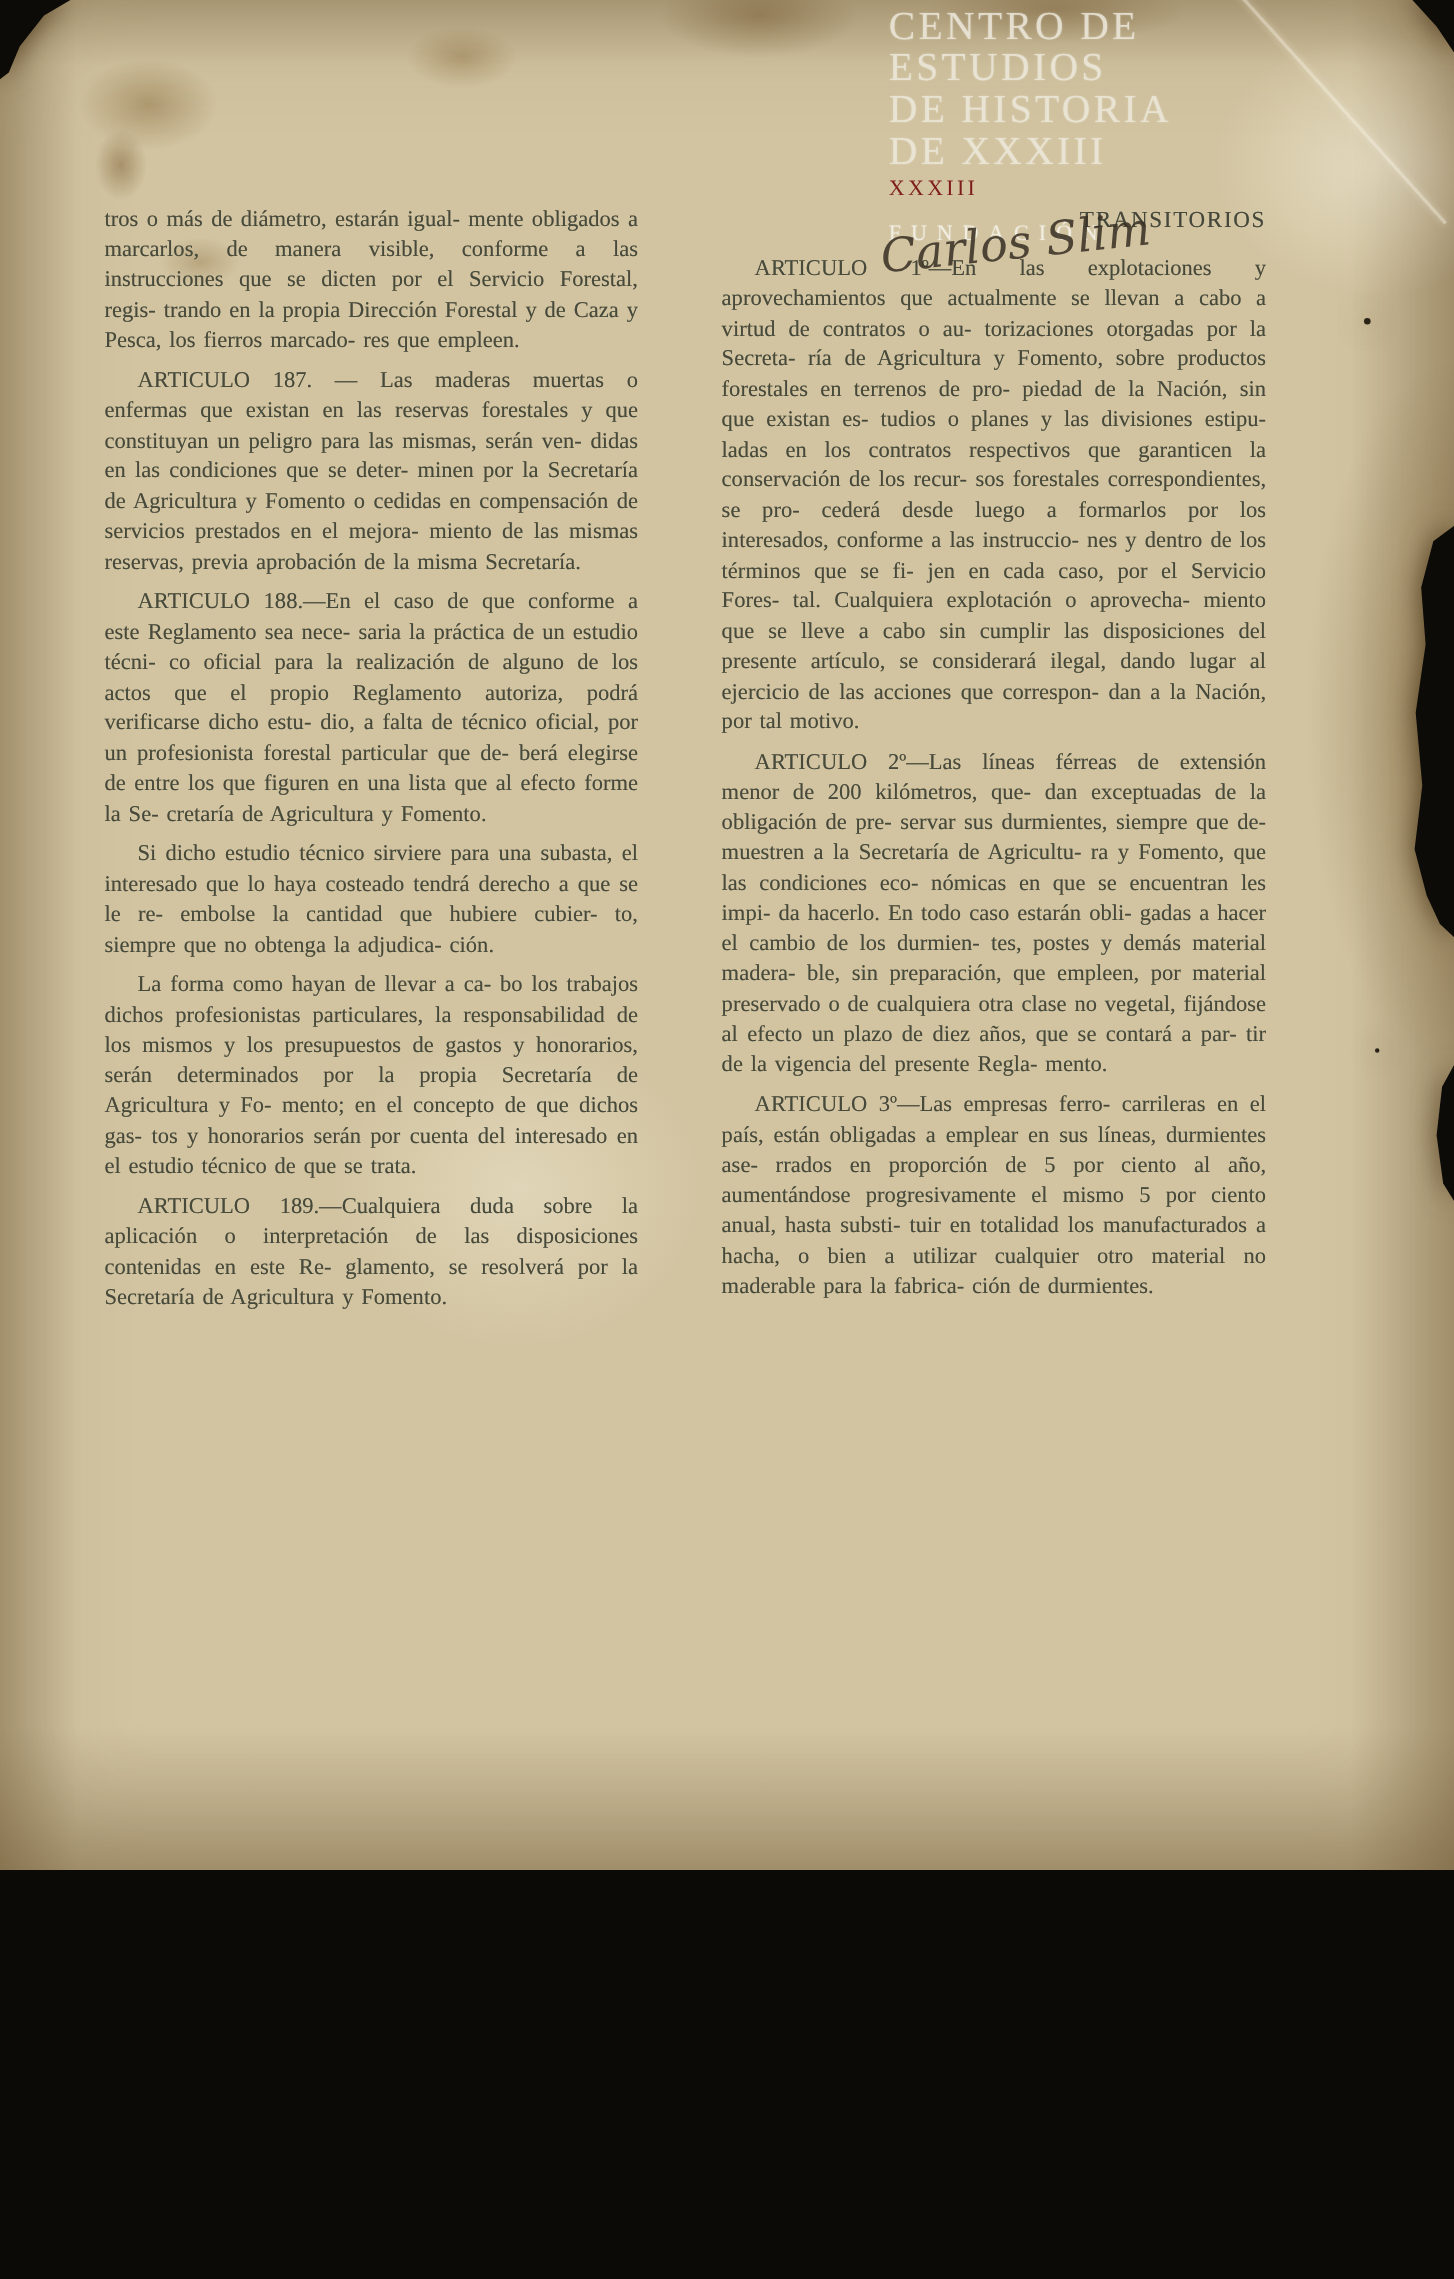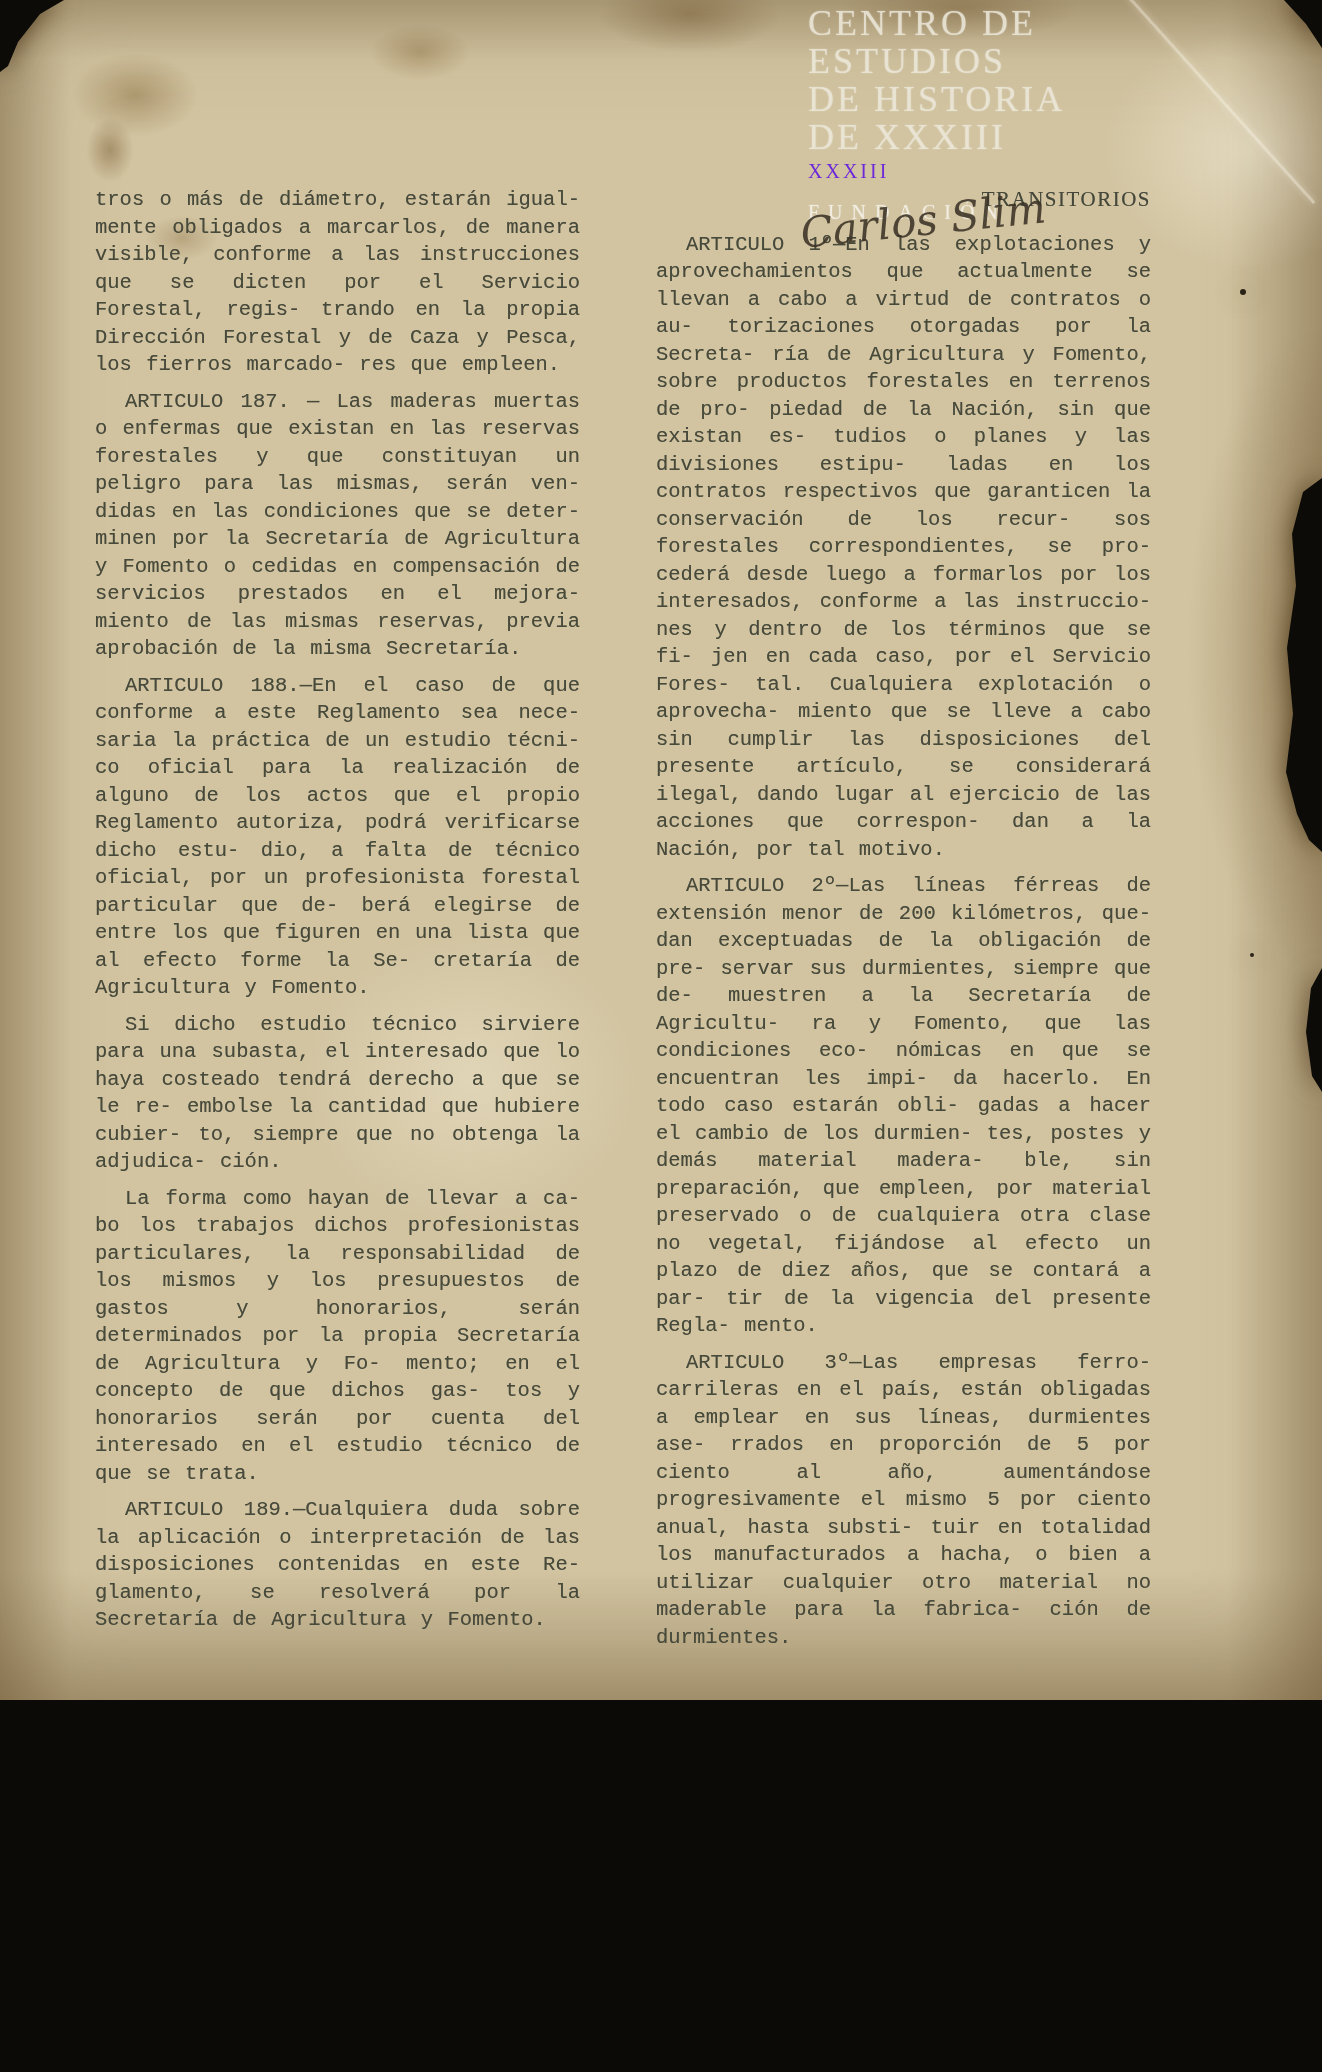--- a/index.html
+++ b/index.html
@@ -53,21 +53,21 @@
   .wm-line {
     font-family:"Liberation Serif", serif;
     font-size:36px; line-height:38px;
     letter-spacing:3px; font-weight:400;
     white-space:nowrap;
   }
   .folio {
     display:block; margin-top:4px;
     font-family:"Liberation Serif", serif;
     font-size:20px; letter-spacing:3px;
-    color:#6d28d9; text-shadow:none;
+    color:#7f1d1d; text-shadow:none;
   }
   .wm-foundation {
     display:block; margin-top:18px;
     font-family:Liberation Serif, serif;
     font-size:20px; letter-spacing:9px;
     color:rgba(243,240,230,0.92);
     white-space:nowrap;
   }
   .signature {
     position:absolute; left:800px; top:196px;
@@ -90,21 +90,21 @@
   .col {
     font-family:"Liberation Serif", serif;
     font-size:20.5px; line-height:27.5px;
     color:#474a3b;
     text-align:justify;
     word-spacing:2px;
     text-shadow:0 0 0.6px rgba(71,74,59,0.45);
   }
   .col.left  { width:485px; }
   .col.right { width:495px; }
-  .para { margin:0 0 9px 0;font-family:Liberation Mono, monospace; }
+  .para { margin:0 0 9px 0; }
   .para.indent { text-indent:30px; }
   .heading {
     font-size:21px; font-weight:400;
     letter-spacing:1.5px;
     text-align:right;
     margin:0 0 17px 0;
     color:#44473a;
   }
 
   .tears { position:absolute; inset:0; z-index:6; pointer-events:none;

